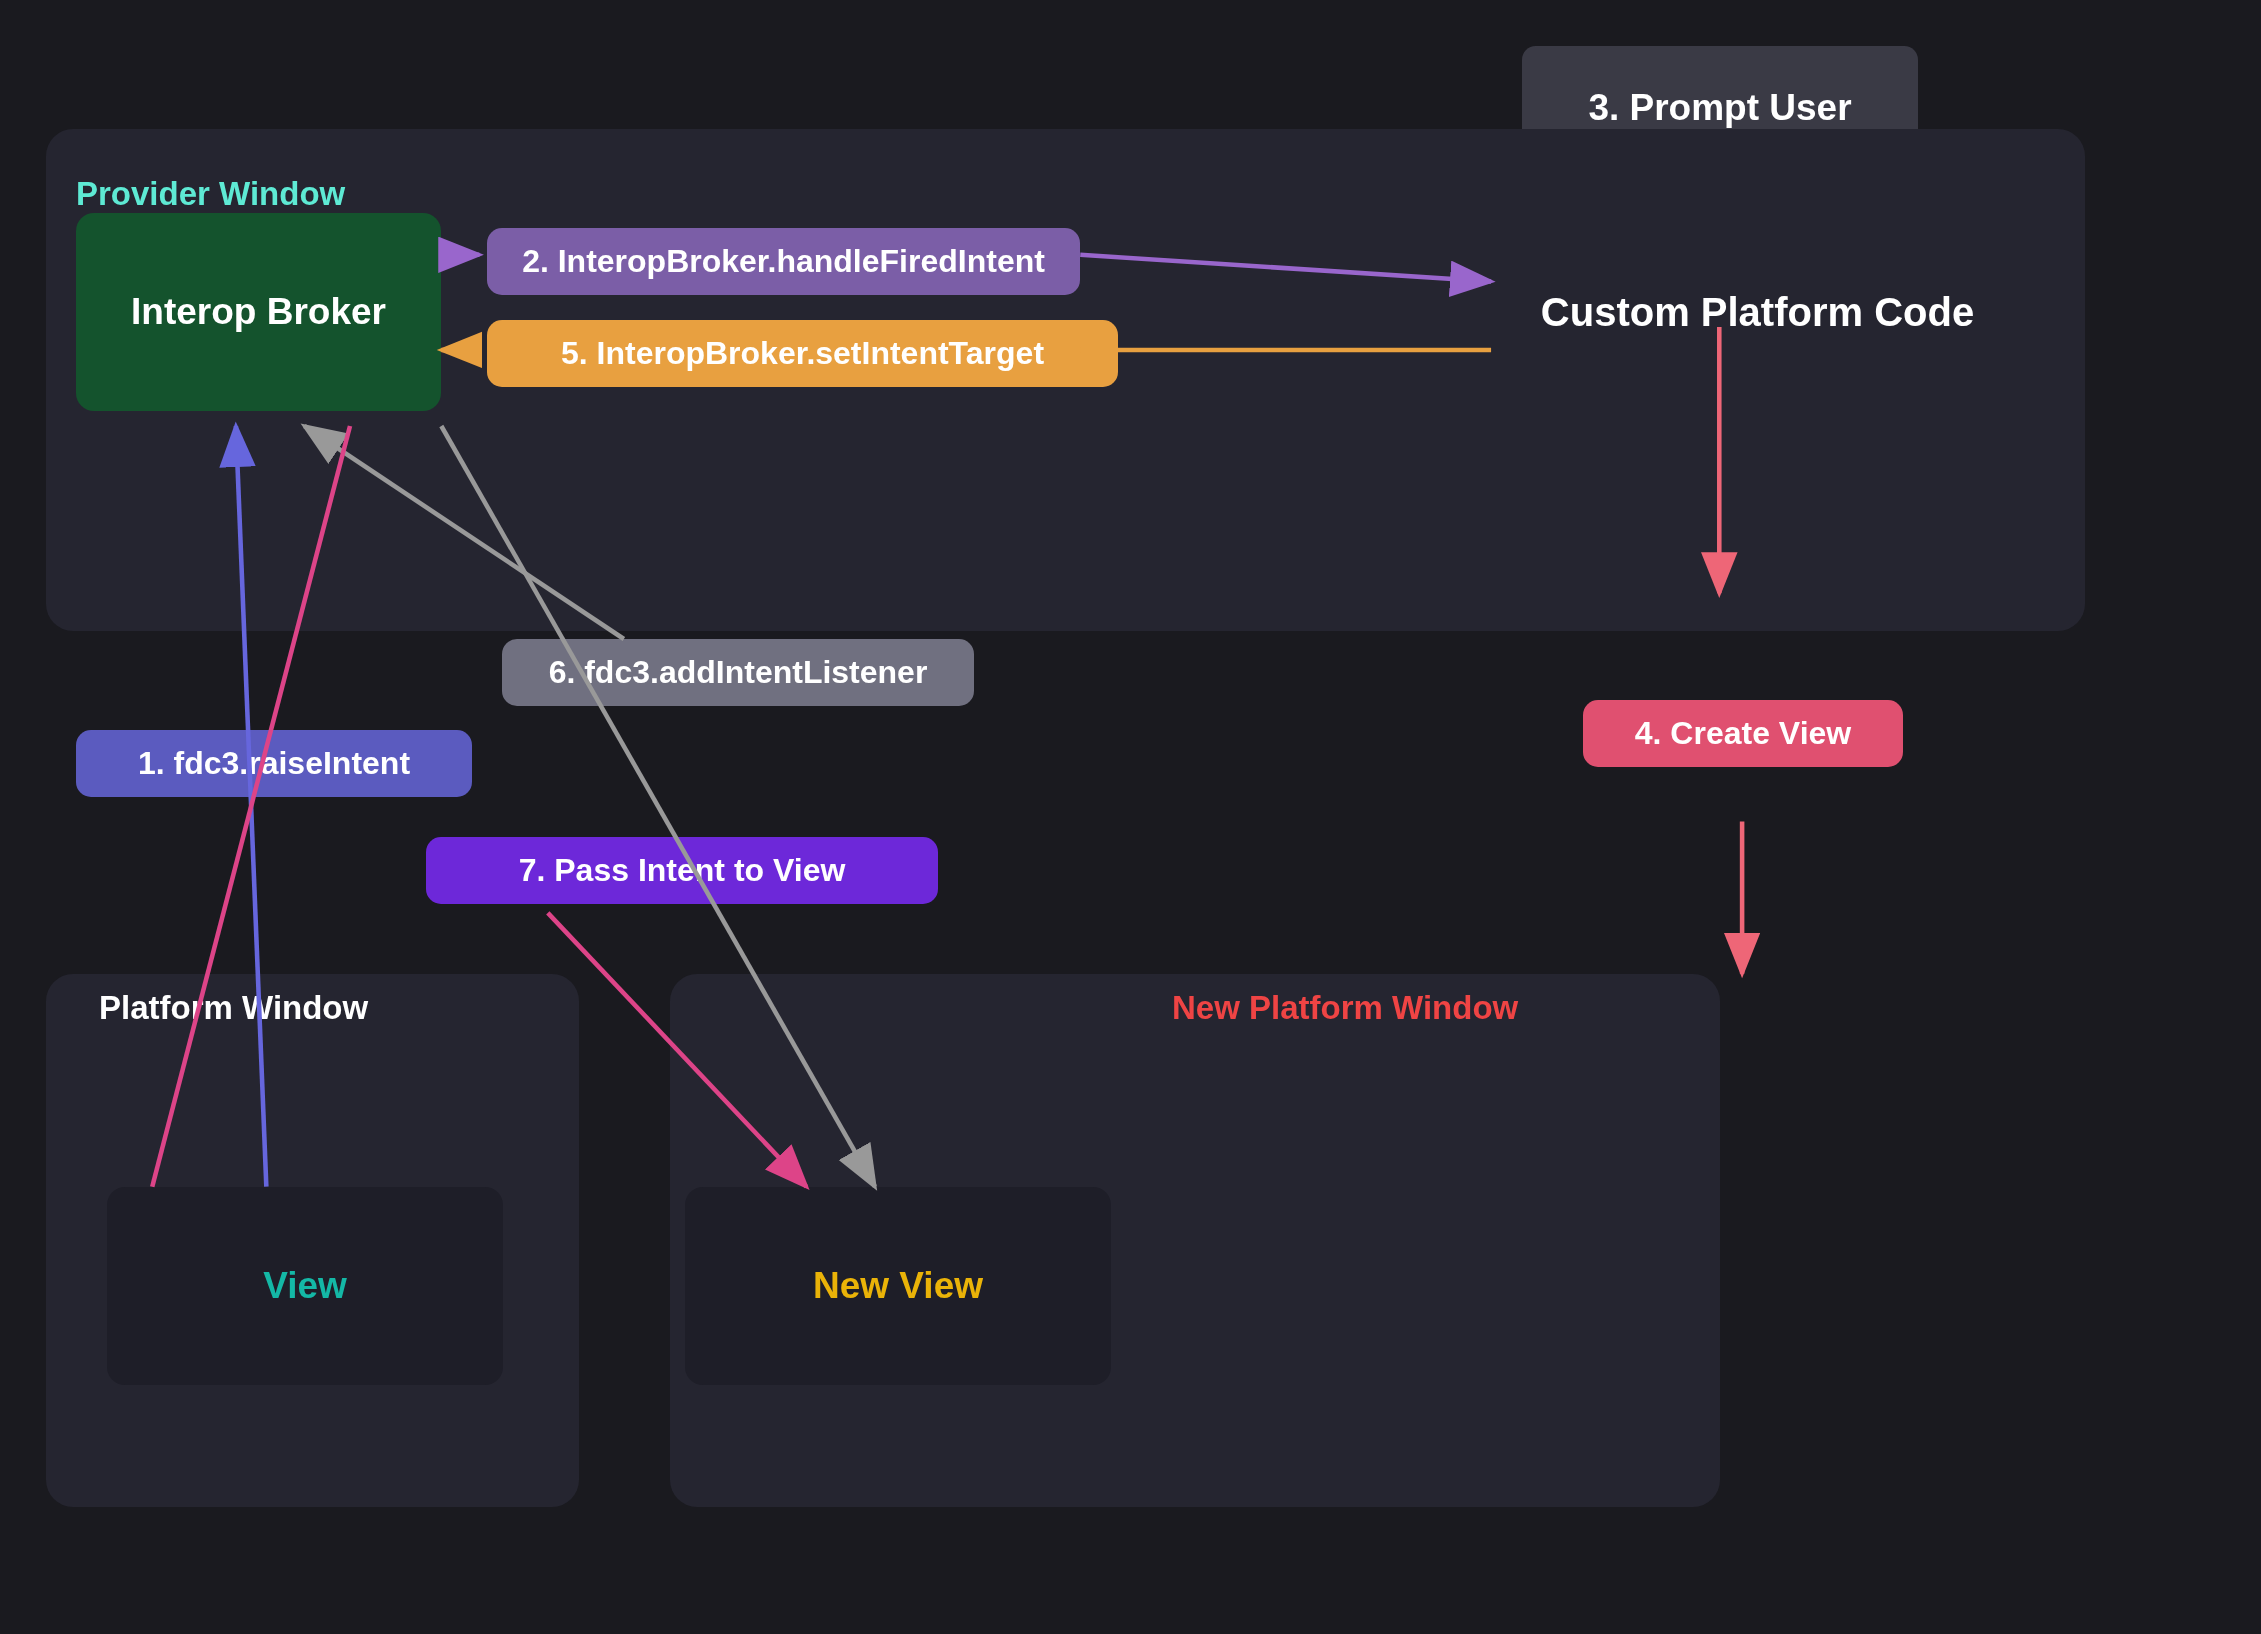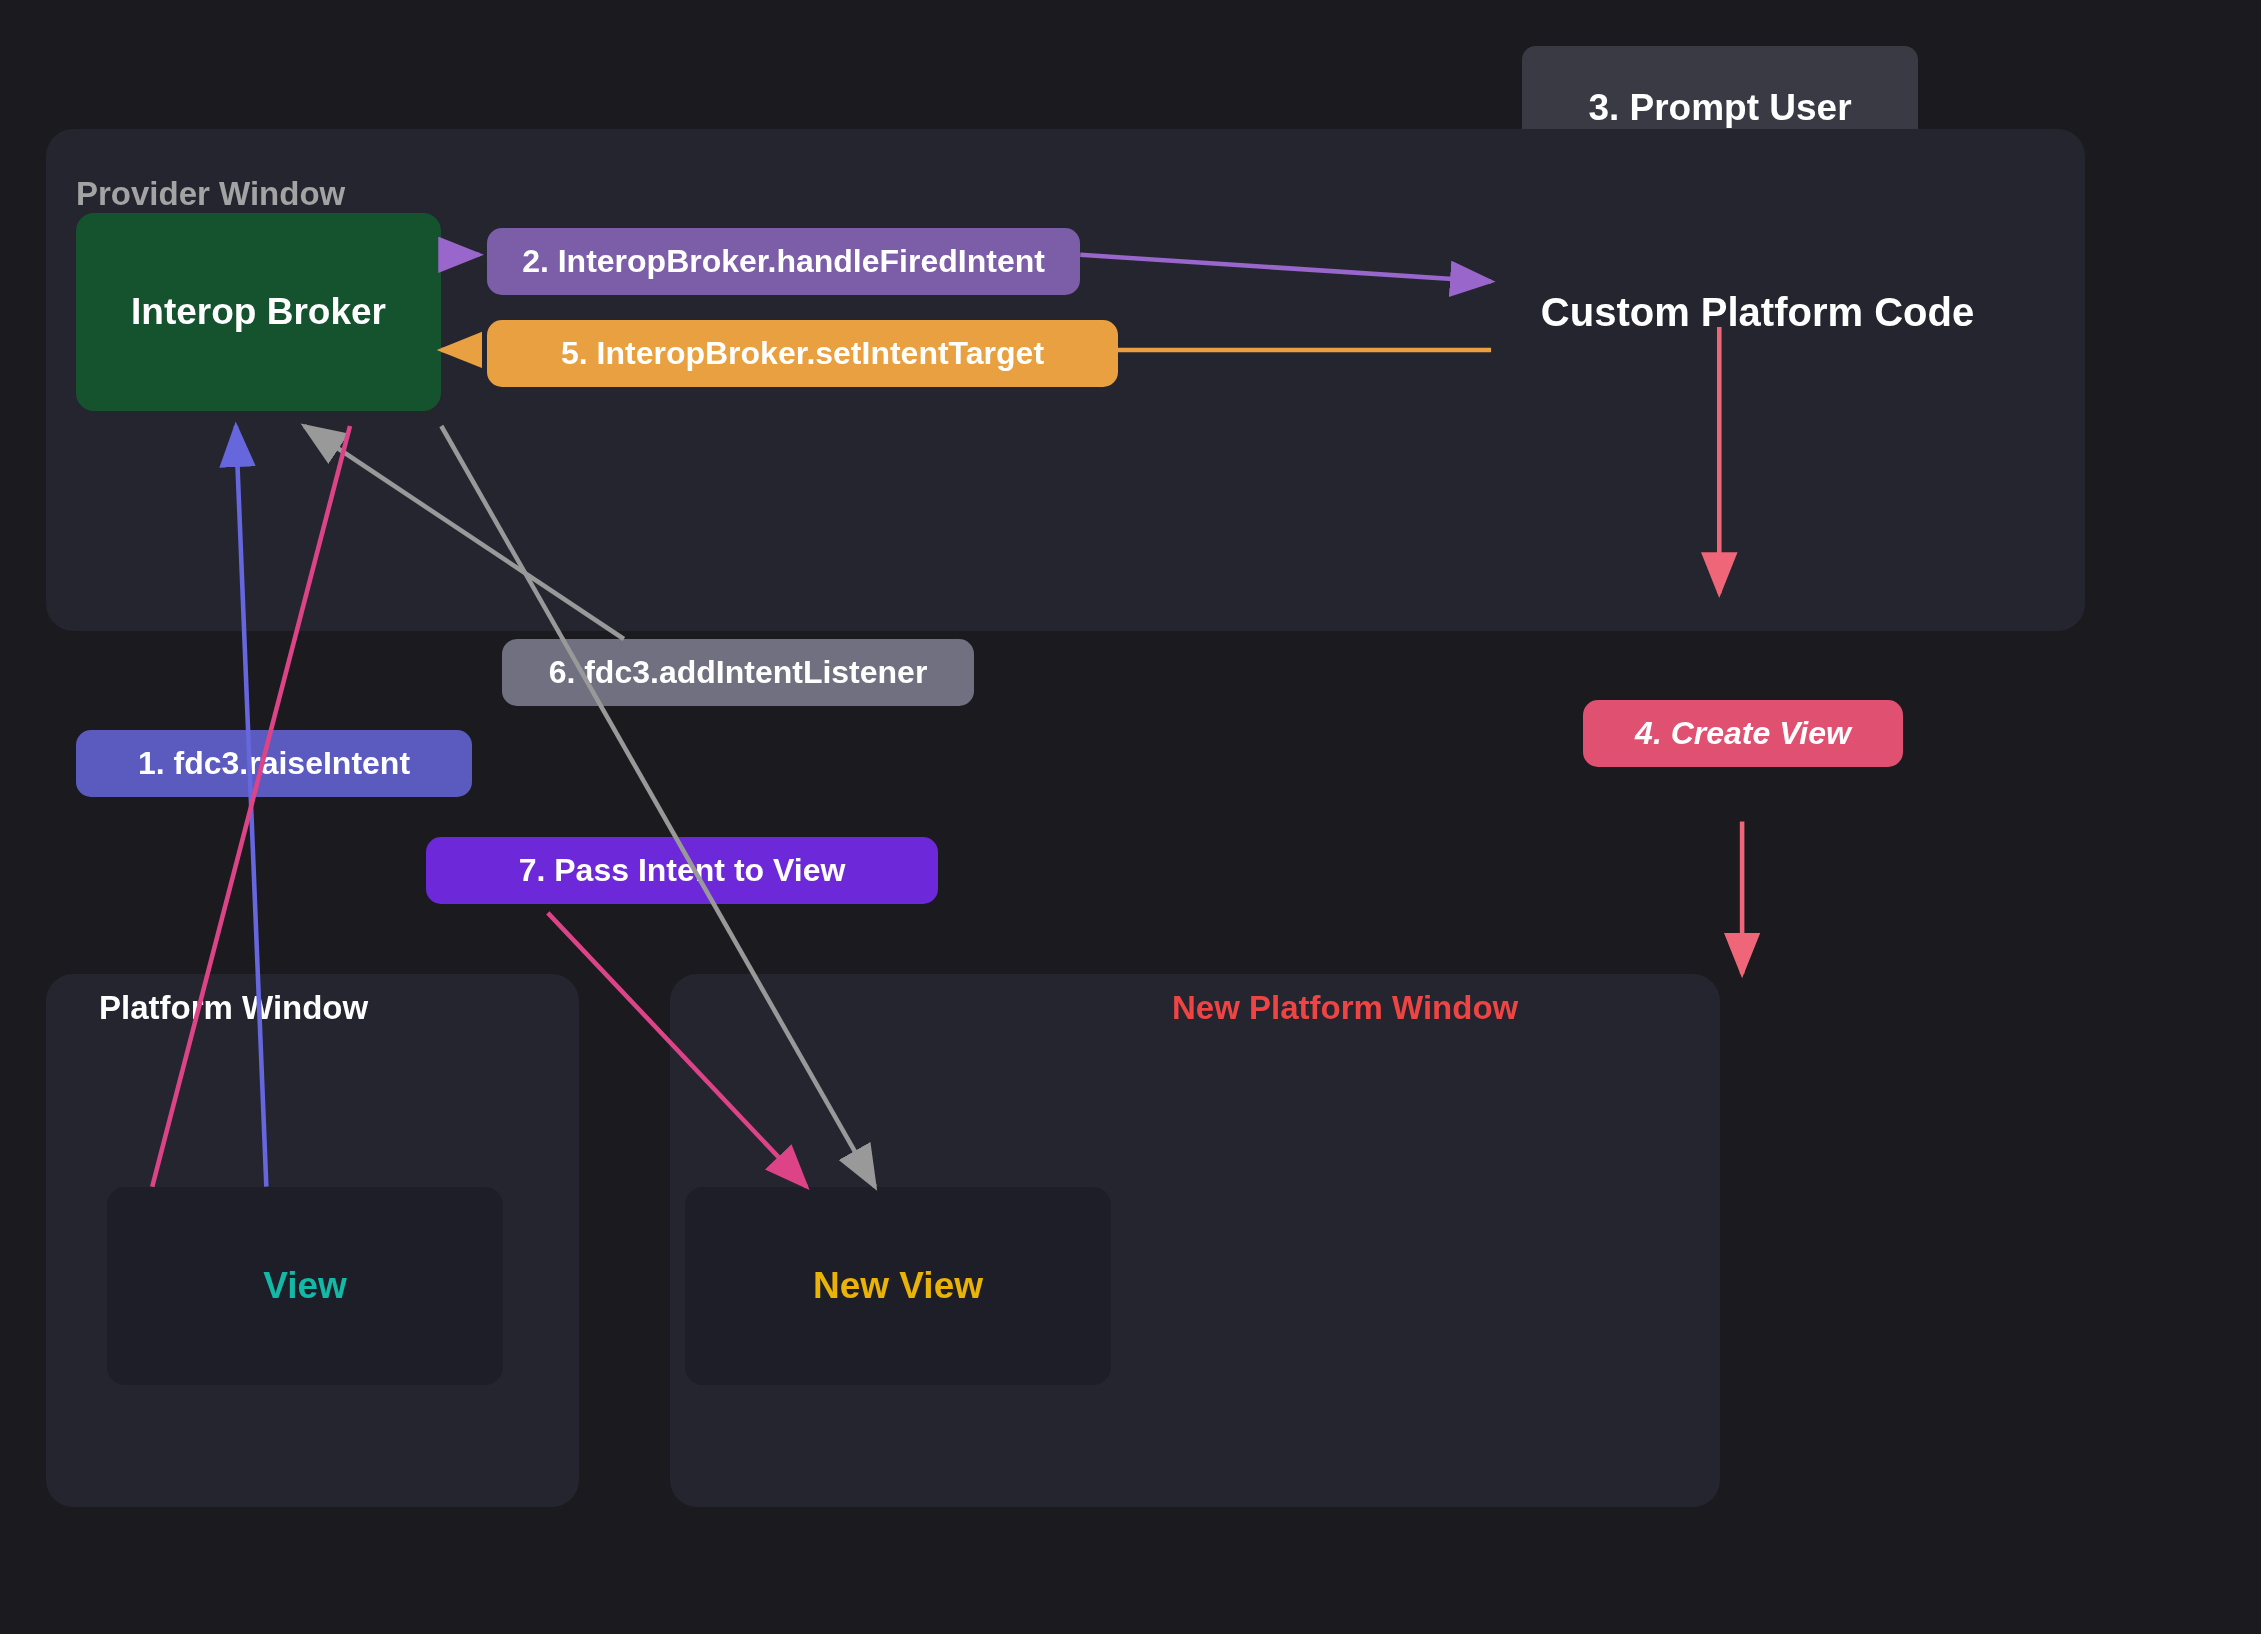--- a/index.html
+++ b/index.html
@@ -56,21 +56,21 @@
       left: 46px;
       width: 2039px;
       height: 502px;
       background: #252530;
       border-radius: 27px;
     }
     .provider-window-label {
       position: absolute;
       top: 175px;
       left: 76px;
-      color: #a3a3a3;
+      color: #5eead4;
       font-size: 33px;
       font-weight: bold;
     }
 
     
     .interop-broker-box {
       position: absolute;
       top: 213px;
       left: 76px;
       width: 365px;
@@ -152,21 +152,20 @@
       top: 837px;
       left: 426px;
       width: 512px;
     }
 
     .step-4 {
       background: #e05070;
       top: 700px;
       left: 1583px;
       width: 320px;
-      font-style: italic;
     }
 
     
     .platform-window {
       position: absolute;
       top: 974px;
       left: 46px;
       width: 533px;
       height: 533px;
       background: #252530;

